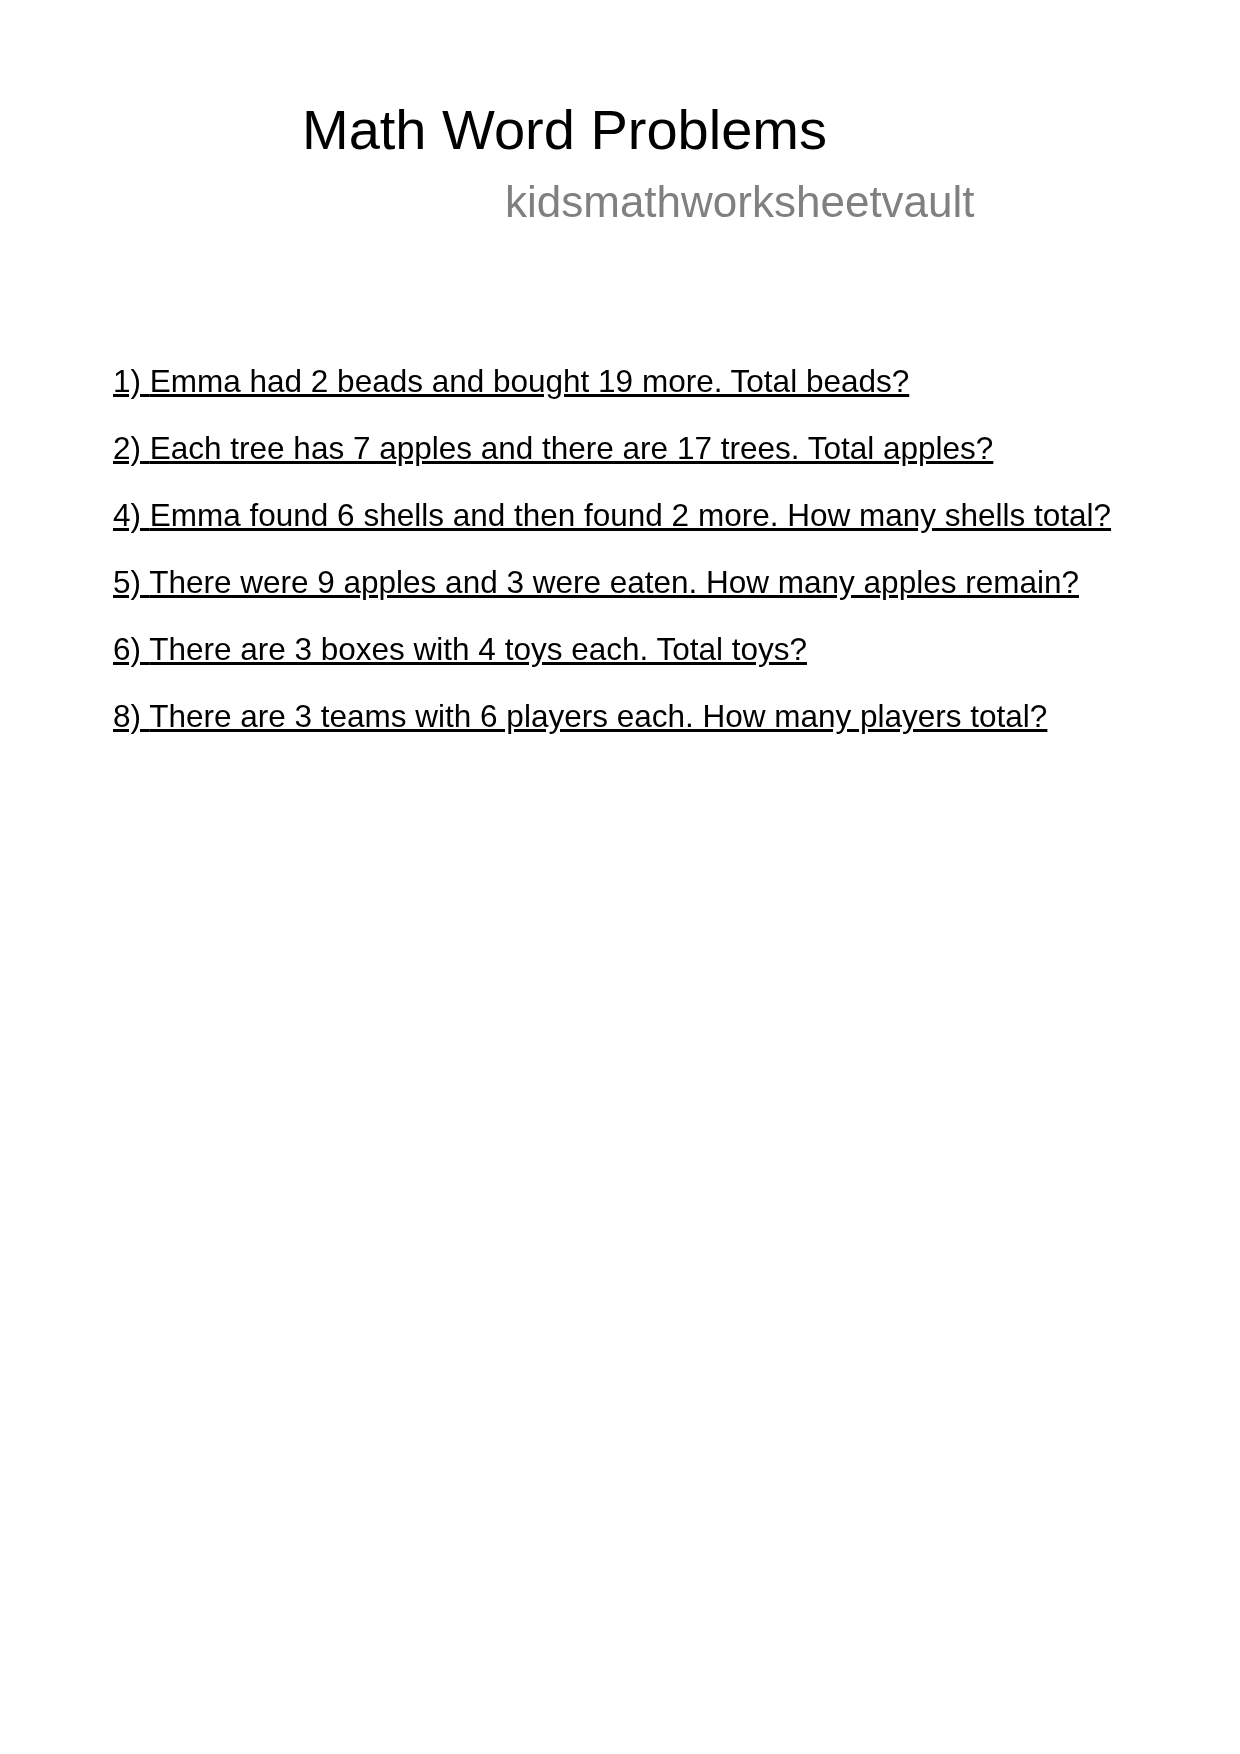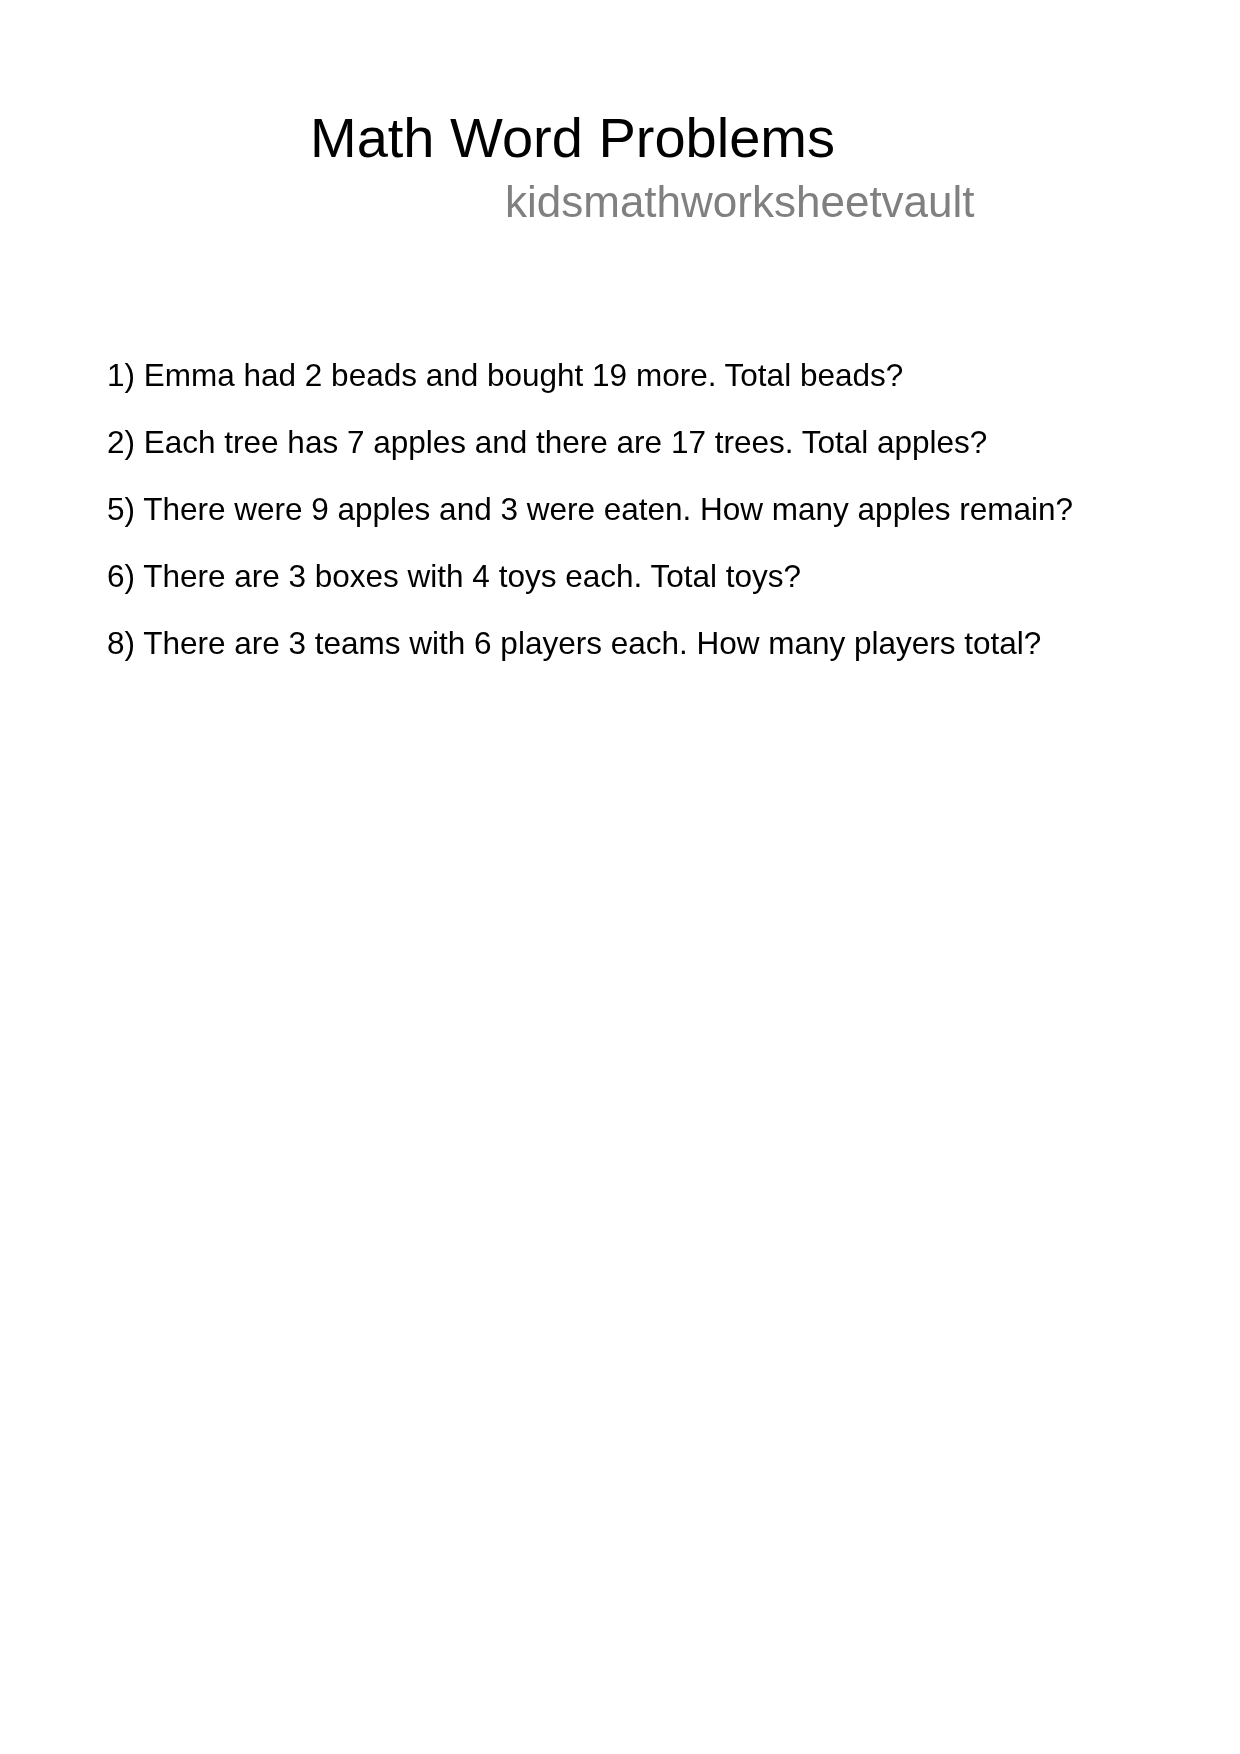--- a/index.html
+++ b/index.html
@@ -14,54 +14,56 @@
     overflow: hidden;
     font-family: "Liberation Sans", sans-serif;
     color: #000000;
   }
   .title {
     position: absolute;
     left: 302px;
     top: 98px;
     font-size: 56px;
     line-height: 64px;
-    margin: 8px;
+    margin: 0;
     font-weight: normal;
     white-space: nowrap;
   }
   .subtitle {
     position: absolute;
     left: 505px;
     top: 182px;
     font-size: 44px;
     line-height: 40px;
     color: #808080;
     white-space: nowrap;
   }
   .problems {
     position: absolute;
     left: 101px;
     top: 348px;
     width: 1060px;
-    margin: 6px;
+    margin: 12px;
     padding: 0;
     list-style: none;
+    text-decoration: underline;
   }
   .problem {
     font-size: 31.5px;
     line-height: 42px;
     margin: 0 0 25px 0;
     padding: 0;
   }
 </style>
 </head>
 <body>
 
 <h1 class="title">Math Word Problems</h1>
 <div class="subtitle">kidsmathworksheetvault</div>
 
 <ol class="problems">
   <li class="problem"><span>1)</span> <span>Emma had 2 beads and bought 19 more. Total beads?</span></li>
   <li class="problem"><span>2)</span> <span>Each tree has 7 apples and there are 17 trees. Total apples?</span></li>
+  <li class="problem"><span>4)</span> <span>Emma found 6 shells and then found 2 more. How many shells total?</span></li>
   <li class="problem"><span>5)</span> <span>There were 9 apples and 3 were eaten. How many apples remain?</span></li>
   <li class="problem"><span>6)</span> <span>There are 3 boxes with 4 toys each. Total toys?</span></li>
   <li class="problem"><span>8)</span> <span>There are 3 teams with 6 players each. How many players total?</span></li>
 </ol>
 
 </body></html>

